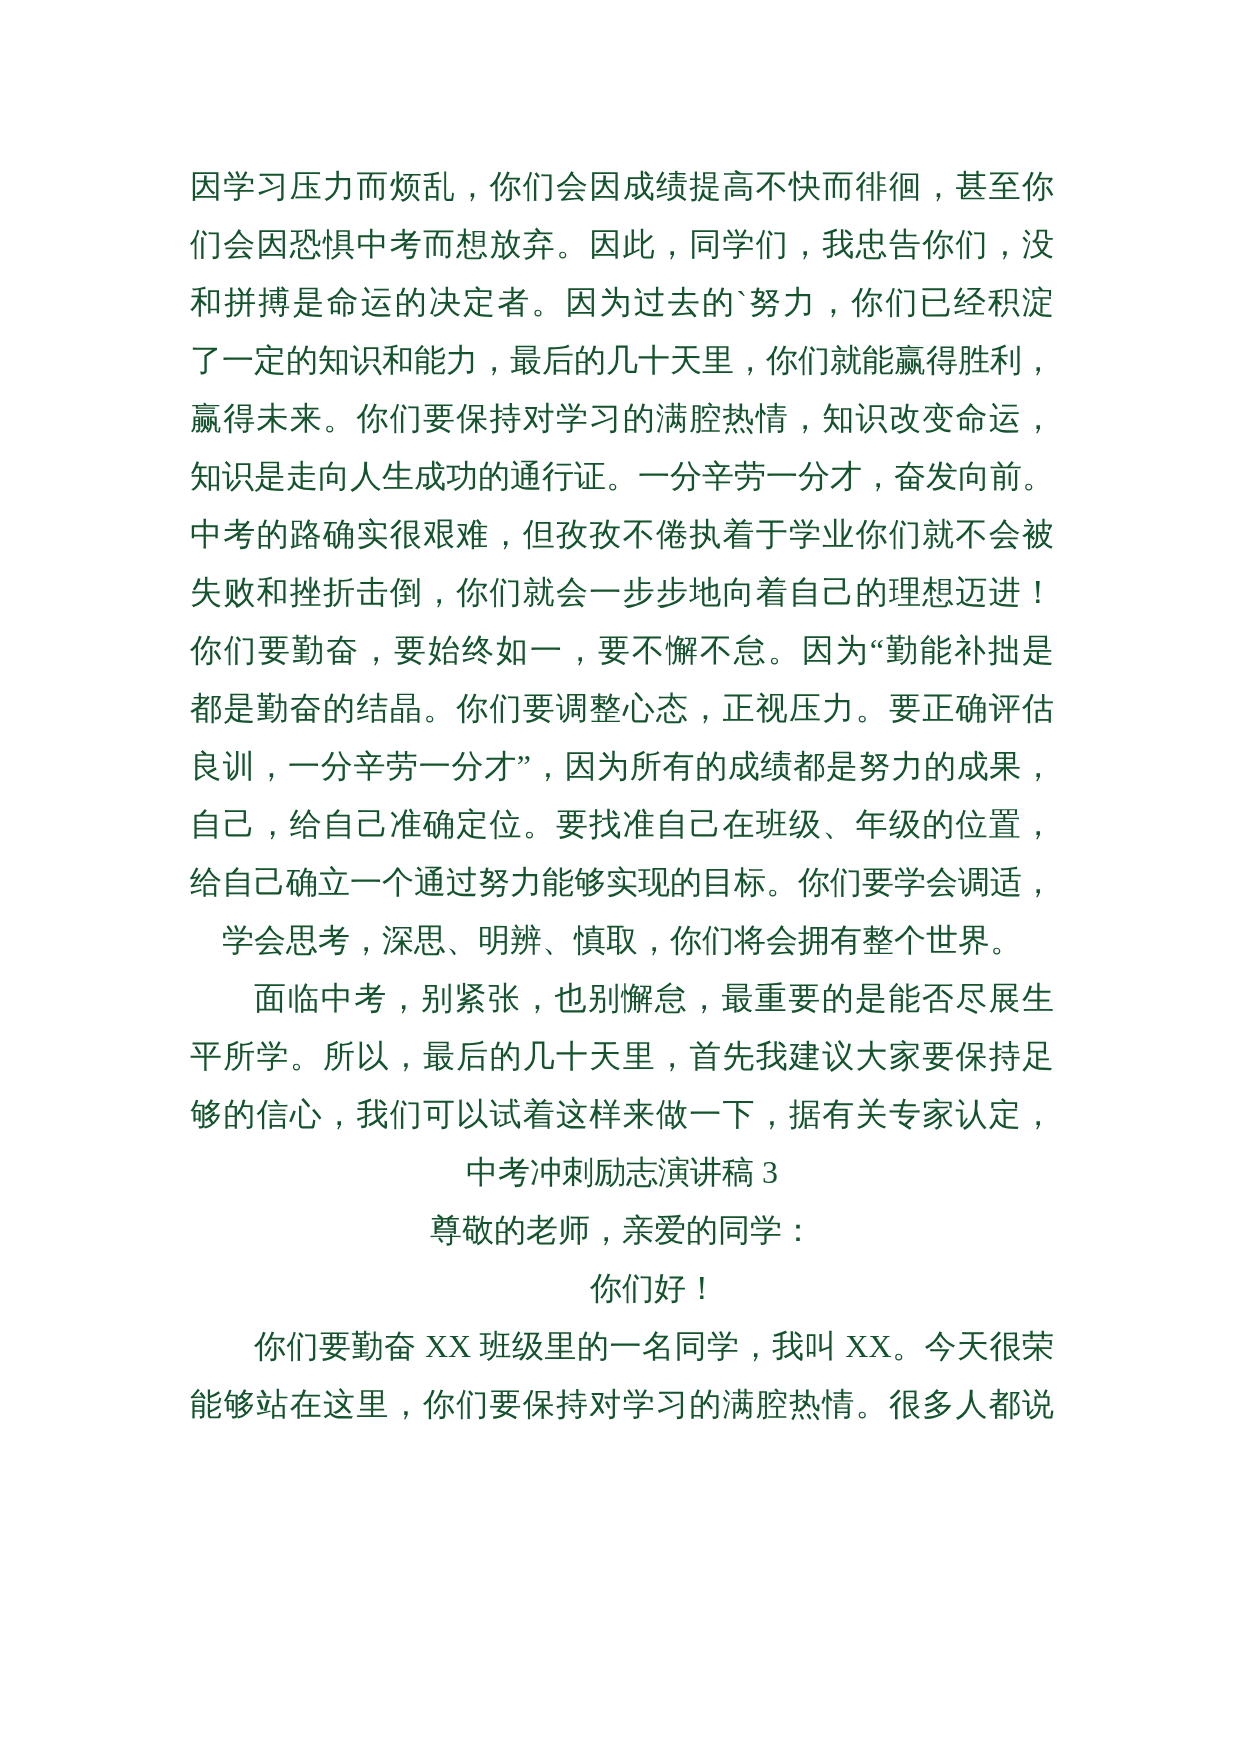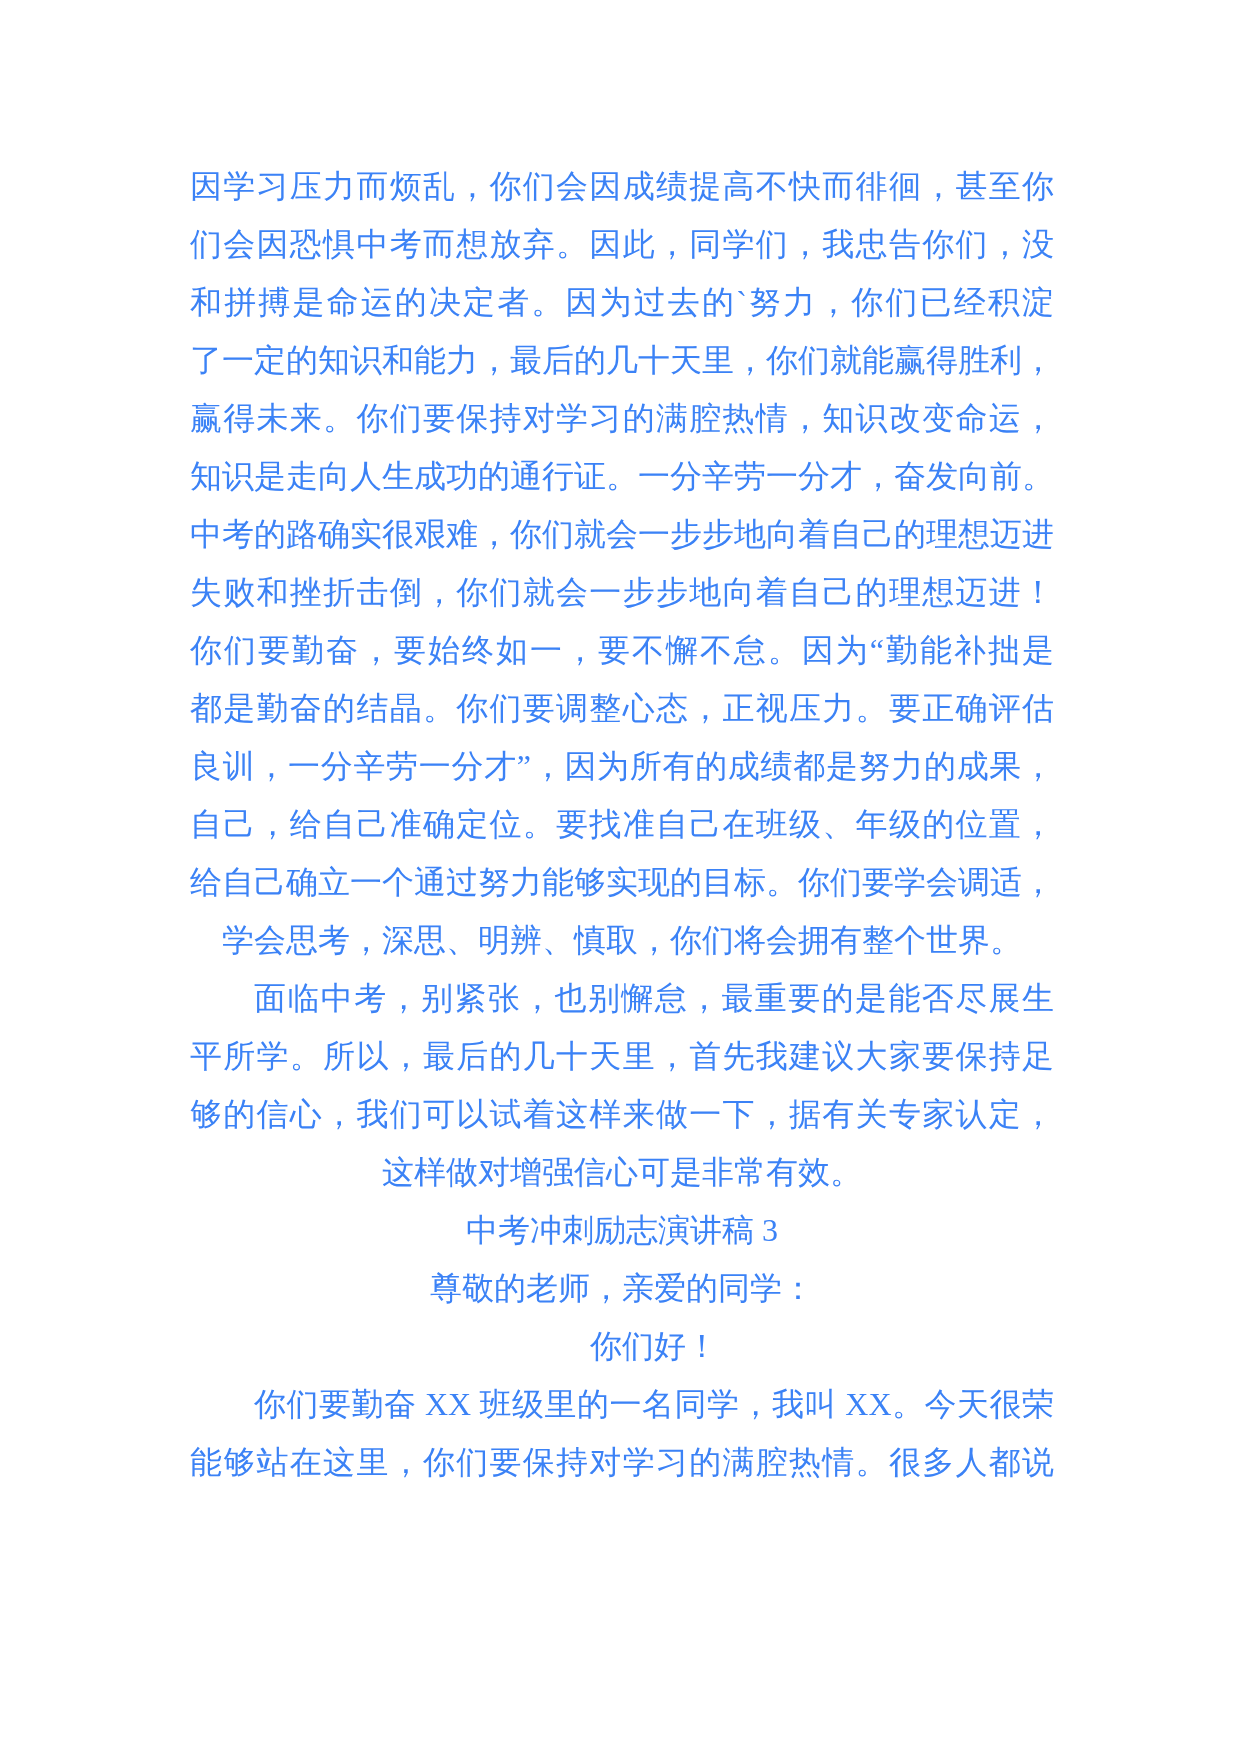--- a/index.html
+++ b/index.html
@@ -10,21 +10,21 @@
   .page {
     position: relative;
     width: 1241px;
     height: 1754px;
     box-sizing: border-box;
     background: #ffffff;
     padding: 157px 187px 0 190px;
     font-family: "Liberation Serif", "DejaVu Serif", serif;
     font-size: 32px;
     line-height: 58px;
-    color: #3b82f6;
+    color: #14532d;
     overflow: hidden;
   }
   .line {
     width: 864px;
     height: 58px;
     overflow: hidden;
     text-align: center;
   }
   
   .fill {
@@ -39,30 +39,29 @@
 </head>
 <body>
 
 <div class="page">
   <div class="line fill">因学习压力而烦乱，你们会因成绩提高不快而徘徊，甚至你</div>
   <div class="line fill">们会因恐惧中考而想放弃。因此，同学们，我忠告你们，没</div>
   <div class="line fill">和拼搏是命运的决定者。因为过去的`努力，你们已经积淀</div>
   <div class="line fill">了一定的知识和能力，最后的几十天里，你们就能赢得胜利，</div>
   <div class="line fill">赢得未来。你们要保持对学习的满腔热情，知识改变命运，</div>
   <div class="line fill">知识是走向人生成功的通行证。一分辛劳一分才，奋发向前。</div>
-  <div class="line fill">中考的路确实很艰难，你们就会一步步地向着自己的理想迈进</div>
+  <div class="line fill">中考的路确实很艰难，但孜孜不倦执着于学业你们就不会被</div>
   <div class="line fill">失败和挫折击倒，你们就会一步步地向着自己的理想迈进！</div>
   <div class="line fill">你们要勤奋，要始终如一，要不懈不怠。因为“勤能补拙是</div>
   <div class="line fill">都是勤奋的结晶。你们要调整心态，正视压力。要正确评估</div>
   <div class="line fill">良训，一分辛劳一分才”，因为所有的成绩都是努力的成果，</div>
   <div class="line fill">自己，给自己准确定位。要找准自己在班级、年级的位置，</div>
   <div class="line fill">给自己确立一个通过努力能够实现的目标。你们要学会调适，</div>
   <div class="line">学会思考，深思、明辨、慎取，你们将会拥有整个世界。</div>
   <div class="line fill indent">面临中考，别紧张，也别懈怠，最重要的是能否尽展生</div>
   <div class="line fill">平所学。所以，最后的几十天里，首先我建议大家要保持足</div>
   <div class="line fill">够的信心，我们可以试着这样来做一下，据有关专家认定，</div>
-  <div class="line">这样做对增强信心可是非常有效。</div>
   <div class="line">中考冲刺励志演讲稿 3</div>
   <div class="line">尊敬的老师，亲爱的同学：</div>
   <div class="line indent">你们好！</div>
   <div class="line fill indent">你们要勤奋 XX 班级里的一名同学，我叫 XX。今天很荣幸</div>
   <div class="line fill">能够站在这里，你们要保持对学习的满腔热情。很多人都说</div>
 </div>
 
 </body></html>

